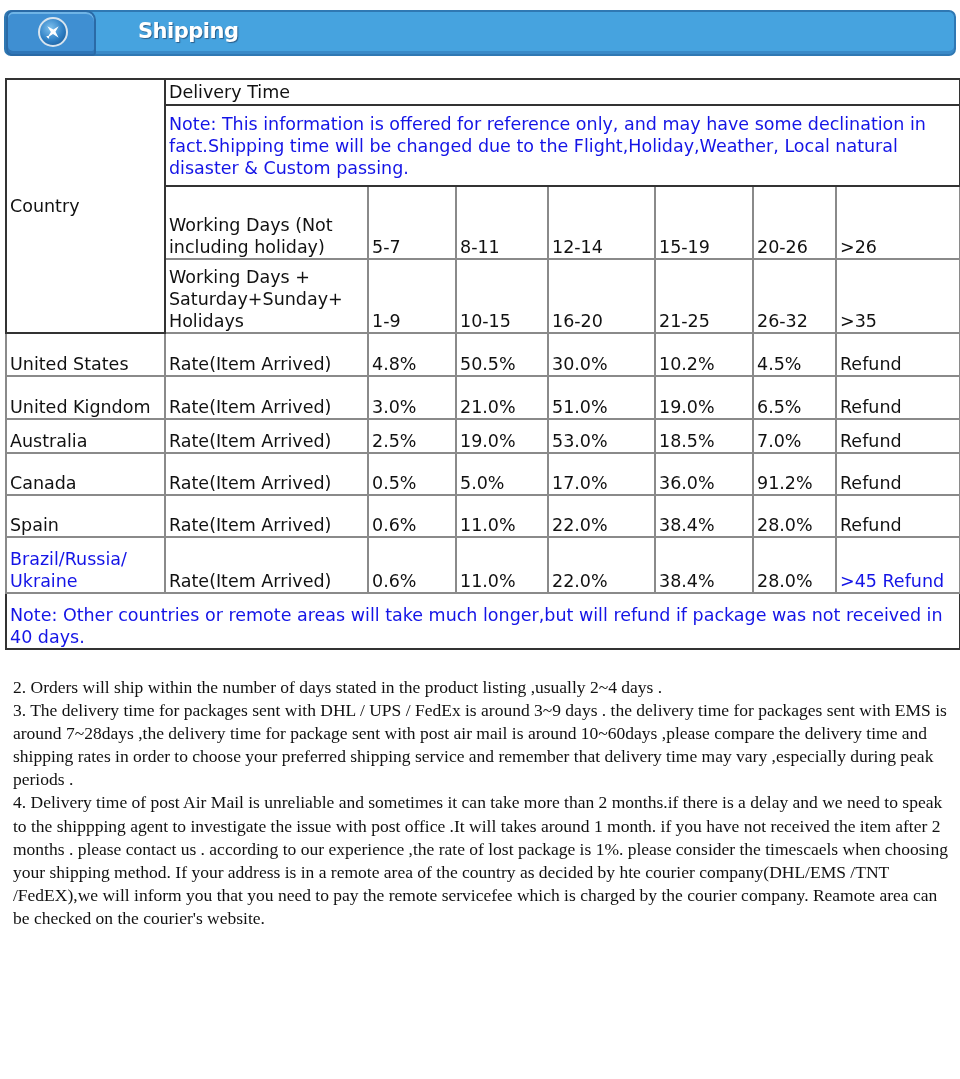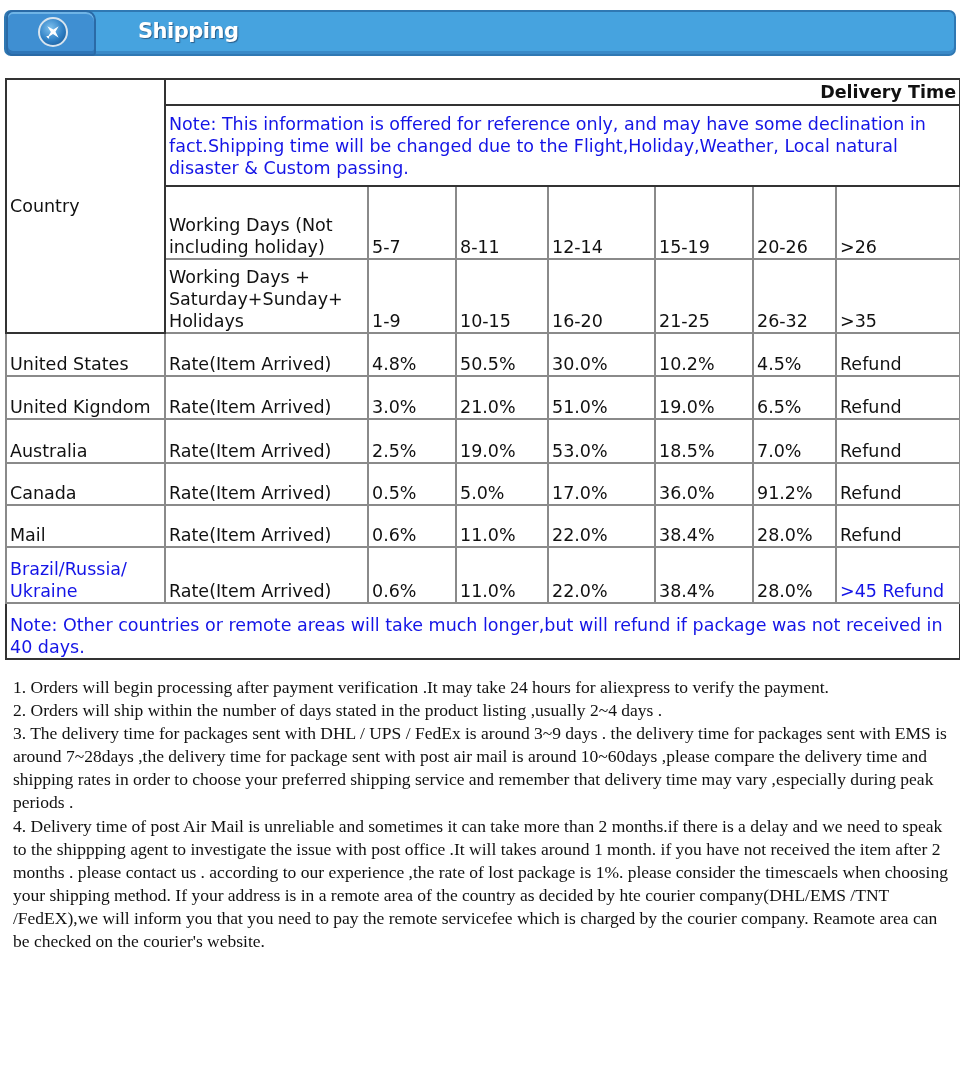--- a/index.html
+++ b/index.html
@@ -31,21 +31,21 @@
     position: absolute; left: 5px; top: 78px; width: 954px;
     border-collapse: collapse; border: 2px solid #222;
     font-family: "DejaVu Sans", sans-serif; font-size: 17.5px; color: #111;
     table-layout: fixed;
   }
   table.ship td {
     border: 2px solid #8a8a8a; padding: 0 3px; vertical-align: bottom;
     line-height: 22px; white-space: nowrap; overflow: hidden;
   }
   table.ship td.mid { vertical-align: middle; }
-  table.ship td.center { text-align: right; font-weight: bold; }
+  table.ship td.center { text-align: left; }
   table.ship td.dark { border-color: #333; }
   .blue { color: #1414e6; }
   td.wrap { white-space: normal !important; }
 
   .notes {
     position: absolute; left: 13px; top: 676px; width: 935px;
     font-family: "Liberation Serif", serif; font-size: 17.5px; line-height: 23.1px; color: #111;
   }
   .notes p { margin: 0; }
 </style>
@@ -114,42 +114,42 @@
   <tr style="height:43px">
     <td>United Kigndom</td>
     <td>Rate(Item Arrived)</td>
     <td>3.0%</td>
     <td>21.0%</td>
     <td>51.0%</td>
     <td>19.0%</td>
     <td>6.5%</td>
     <td>Refund</td>
   </tr>
-  <tr style="height:44px">
+  <tr style="height:34px">
     <td>Australia</td>
     <td>Rate(Item Arrived)</td>
     <td>2.5%</td>
     <td>19.0%</td>
     <td>53.0%</td>
     <td>18.5%</td>
     <td>7.0%</td>
     <td>Refund</td>
   </tr>
   <tr style="height:42px">
     <td>Canada</td>
     <td>Rate(Item Arrived)</td>
     <td>0.5%</td>
     <td>5.0%</td>
     <td>17.0%</td>
     <td>36.0%</td>
     <td>91.2%</td>
     <td>Refund</td>
   </tr>
   <tr style="height:42px">
-    <td>Mail</td>
+    <td>Spain</td>
     <td>Rate(Item Arrived)</td>
     <td>0.6%</td>
     <td>11.0%</td>
     <td>22.0%</td>
     <td>38.4%</td>
     <td>28.0%</td>
     <td>Refund</td>
   </tr>
   <tr style="height:56px">
     <td class="wrap blue">Brazil/Russia/ Ukraine</td>
@@ -161,17 +161,16 @@
     <td>28.0%</td>
     <td class="blue">&gt;45 Refund</td>
   </tr>
   <tr style="height:53px">
     <td class="mid wrap blue dark" colspan="8" style="padding-top:10px; line-height:22px;">Note: Other countries or remote areas will take much longer,but will refund if package was not received in 40 days.</td>
   </tr>
 </tbody>
   </table>
 
 <div class="notes">
-  <p>1. Orders will begin processing  after payment  verification .It may take 24 hours for aliexpress to verify the payment.</p>
   <p>2. Orders will ship within the number of days stated in the product listing ,usually 2~4 days .</p>
   <p>3. The delivery time for packages sent with DHL / UPS / FedEx is around 3~9 days . the delivery time for packages sent with EMS is around 7~28days ,the delivery time for package sent with post air mail is around 10~60days ,please compare  the delivery time and shipping  rates in order to choose  your preferred shipping service and remember  that delivery time may vary ,especially during peak periods .</p>
   <p>4. Delivery time of post Air Mail is unreliable and sometimes  it can take more than 2 months.if there is a delay and we need to speak to the shippping  agent to investigate the issue with post office .It will takes around  1 month. if you have not received the item after 2 months  . please contact us .  according to our experience ,the rate of lost package is 1%. please consider the timescaels when choosing  your shipping method. If your address is in a remote area of the country as decided by hte courier company(DHL/EMS  /TNT /FedEX),we will inform  you that you need to pay the remote servicefee which is charged by the courier company.  Reamote area can be checked on the courier's website.</p>
 </div>
 
 </body></html>

